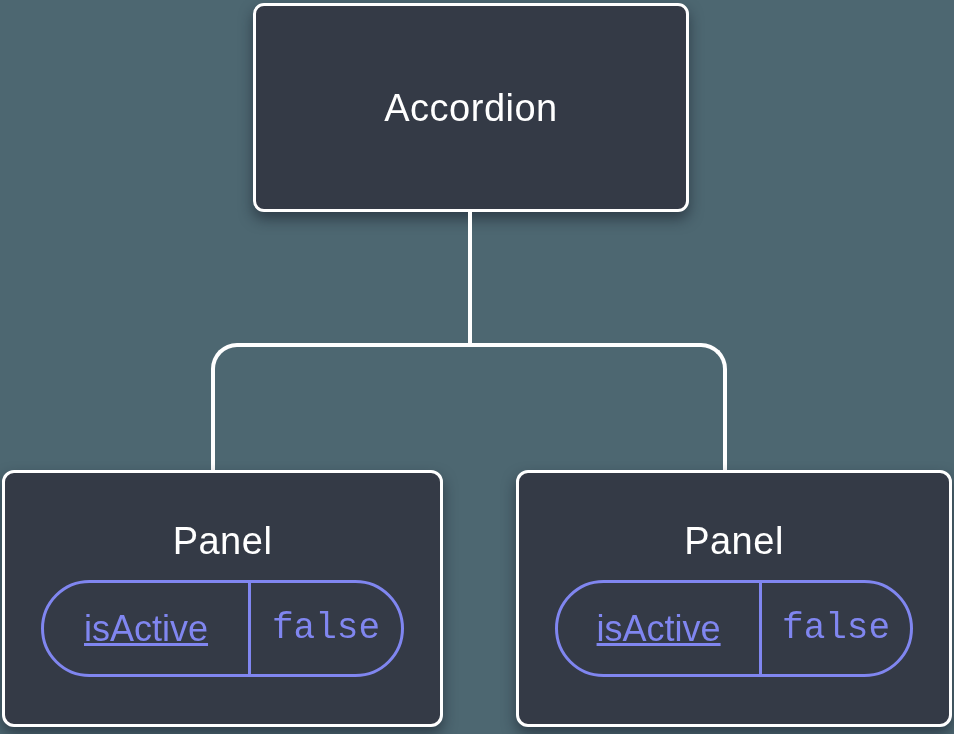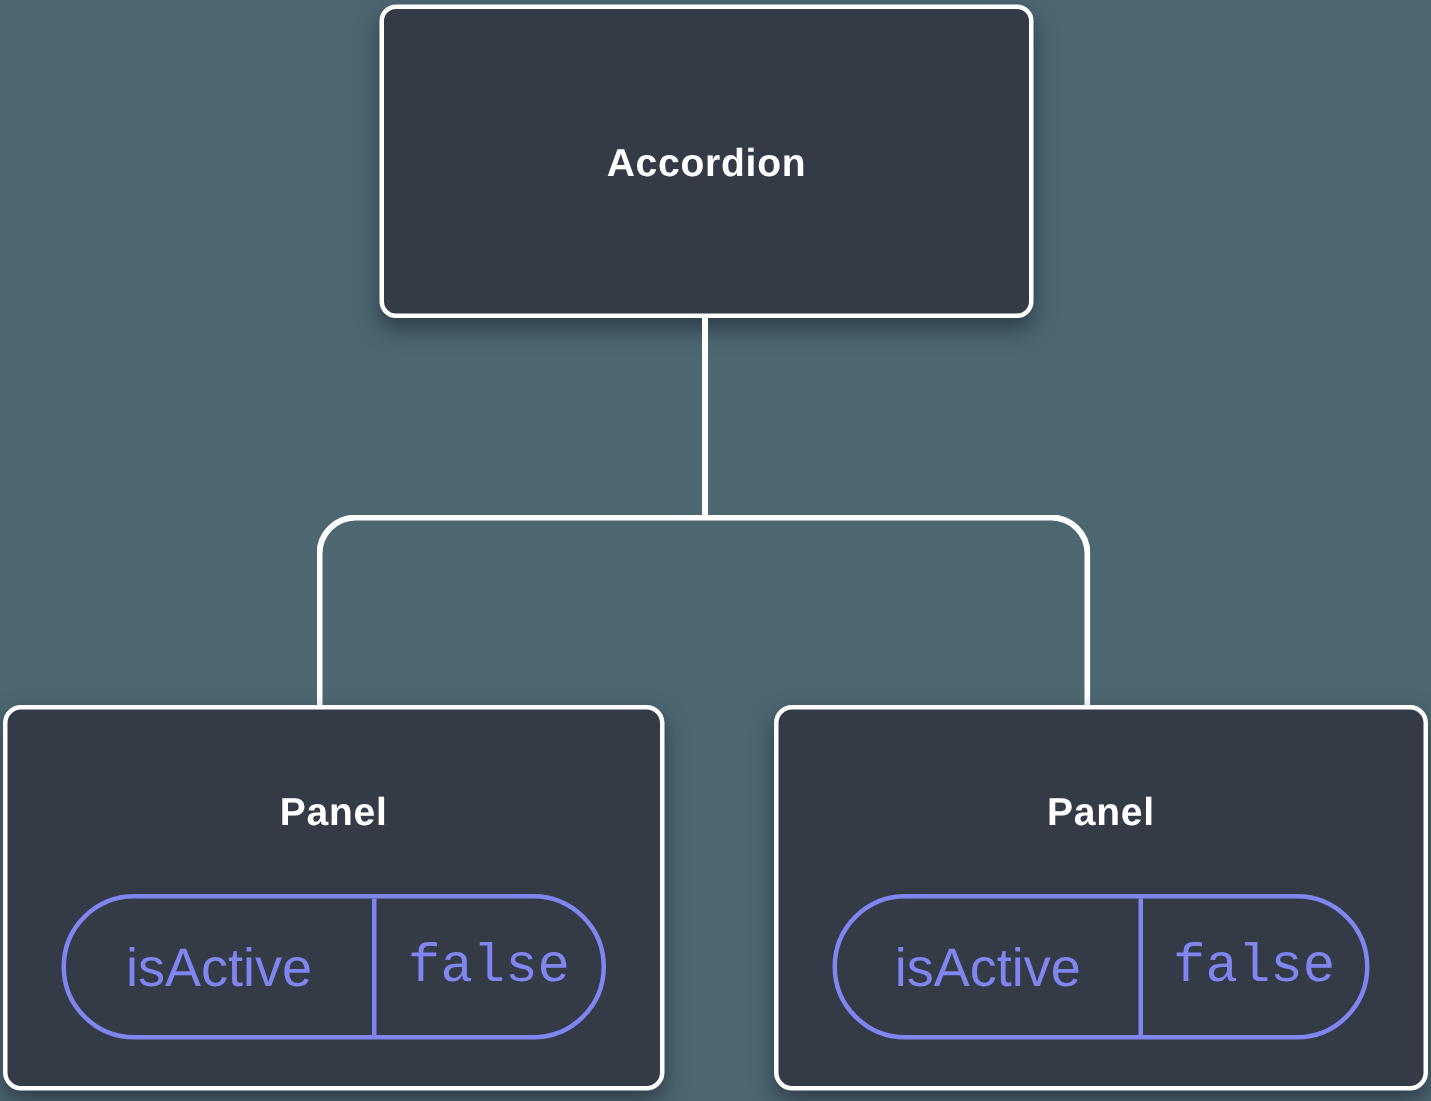--- a/index.html
+++ b/index.html
@@ -33,44 +33,45 @@
     top:470px;width:441px;height:257px;
     border-radius:12px;
     display:flex;flex-direction:column;align-items:center;
     padding-top:46px;
   }
   .panel-left{left:2px;}
   .panel-right{left:516px;width:436px;}
 
   .node-title{
     color:#ffffff;
-    font-size:26px;
-    font-weight:700;
+    font-size:38px;
+    font-weight:400;
     letter-spacing:.5px;
     line-height:44px;
     text-align:center;
   }
-  .panel-card .node-title{margin-bottom:33px;}
+  .panel-card .node-title{margin-bottom:17px;}
 
   
   .pill{
     width:calc(100% - 72px);
     height:97px;
     border:3px solid var(--accent);
     border-radius:60px;
     display:flex;
     align-items:stretch;
     color:var(--accent);
     font-size:36px;
     font-weight:400;
   }
   .pill-key{
     flex:0 0 58%;
     display:flex;align-items:center;justify-content:center;
     border-right:3px solid var(--accent);
+    text-decoration:underline;
   }
   .pill-val{
     flex:1 1 auto;
     display:flex;align-items:center;justify-content:center;font-family:Liberation Mono, monospace;
   }
 
   
   .connector{position:absolute;}
   .stem{
     left:468px;top:212px;width:4px;height:133px;

